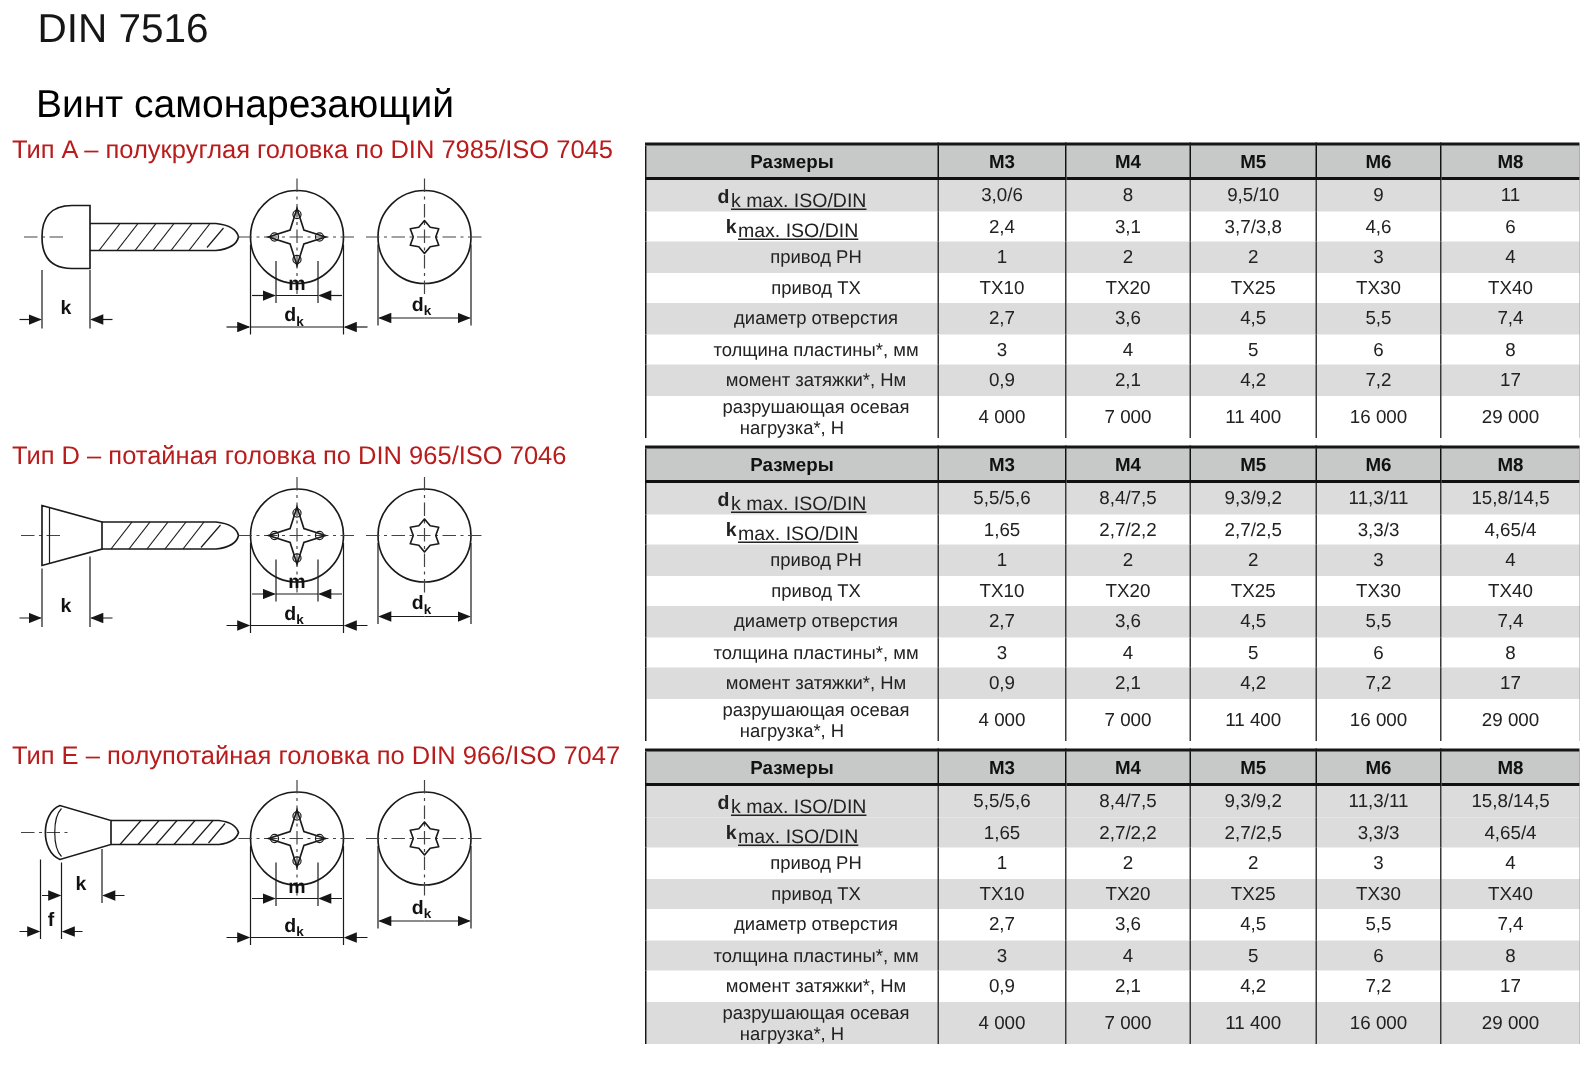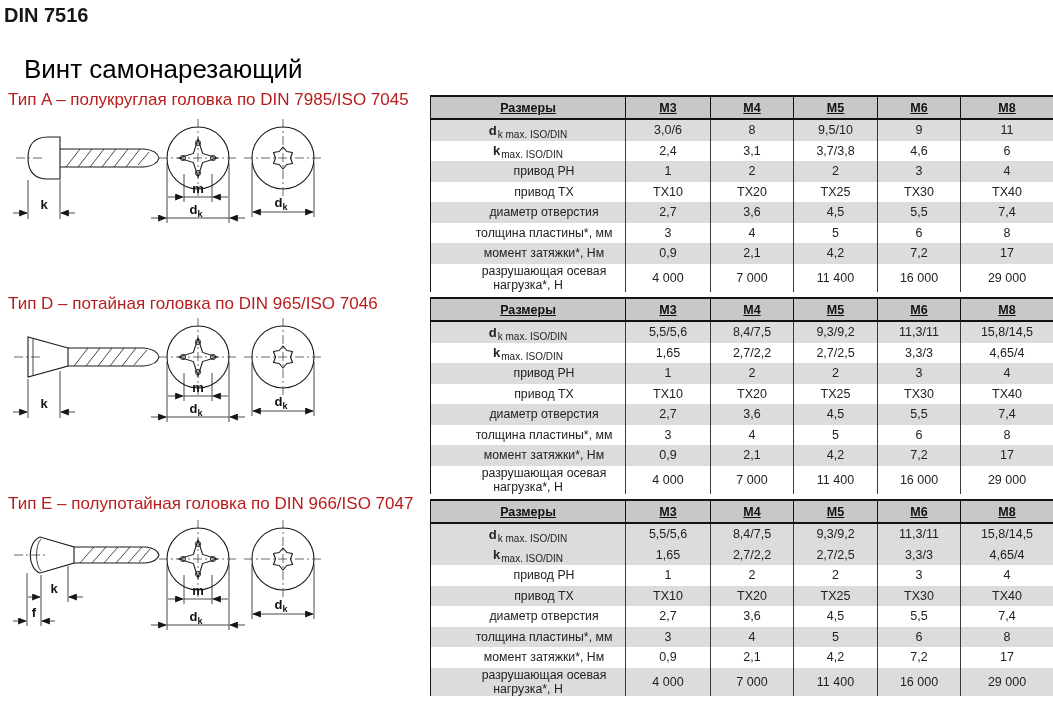--- a/index.html
+++ b/index.html
@@ -1,35 +1,35 @@
 <!DOCTYPE html>
 <html><head>
 <meta charset="utf-8">
 <style>
   html,body{margin:0;padding:0;}
   body{
     width:1053px;height:717px;background:#ffffff;position:relative;overflow:hidden;
     font-family:"Liberation Sans",sans-serif;color:#1c1c1c;
   }
-  .page-title{position:absolute;left:4px;top:4px;font-size:20px;font-weight:bold;color:#161616;}
+  .page-title{position:absolute;left:25px;top:4px;font-size:27px;font-weight:normal;color:#161616;}
   .page-subtitle{position:absolute;left:24px;top:54px;font-size:26px;color:#000000;}
   .sec-head{position:absolute;left:8px;font-size:17px;color:#b91c1c;white-space:nowrap;}
   #head-a{top:90px}  #head-d{top:294px}  #head-e{top:494px}
 
   .tbl{position:absolute;left:430px;}
   #tbl-a{top:95px} #tbl-d{top:297px} #tbl-e{top:499px}
   table.spec{border-collapse:collapse;table-layout:fixed;width:623px;
     border-top:2px solid #161616;border-left:1px solid #161616;}
   .spec th{background:#c7c9c8;font-size:12.5px;font-weight:bold;height:21px;padding:0;
-    border-bottom:2.5px solid #111;border-right:1px solid #111;text-align:center;color:#111;text-decoration:underline;}
+    border-bottom:2.5px solid #111;border-right:1px solid #111;text-align:center;color:#111;}
   .spec td{font-size:12.5px;height:20.5px;padding:0;text-align:center;
     border-right:1px solid #3a3a3a;color:#222;}
   .spec tr.shade td{background:#dcdcdd;}
   .sym{font-weight:bold;font-size:13px;}
-  .lsub{font-size:10px;position:relative;top:3px;margin-left:1px;}
+  .lsub{font-size:13px;position:relative;top:3px;margin-left:1px;text-decoration:underline;}
   .ltxt{font-size:12.3px;padding-left:32px;}
 
   .drawing{position:absolute;}
   #draw-a{left:8px;top:116px} #draw-d{left:8px;top:315px} #draw-e{left:8px;top:513px}
   svg .ln{stroke:#1a1a1a;stroke-width:1.1;fill:none;}
   svg .thin{stroke:#1a1a1a;stroke-width:0.8;fill:none;}
   svg .cl{stroke:#444;stroke-width:0.8;fill:none;stroke-dasharray:9 3 2 3;}
   svg .dim{font-family:"Liberation Sans",sans-serif;font-size:13px;font-weight:bold;fill:#111;text-anchor:middle;}
   svg .sub2{font-size:9px;}
 </style>

